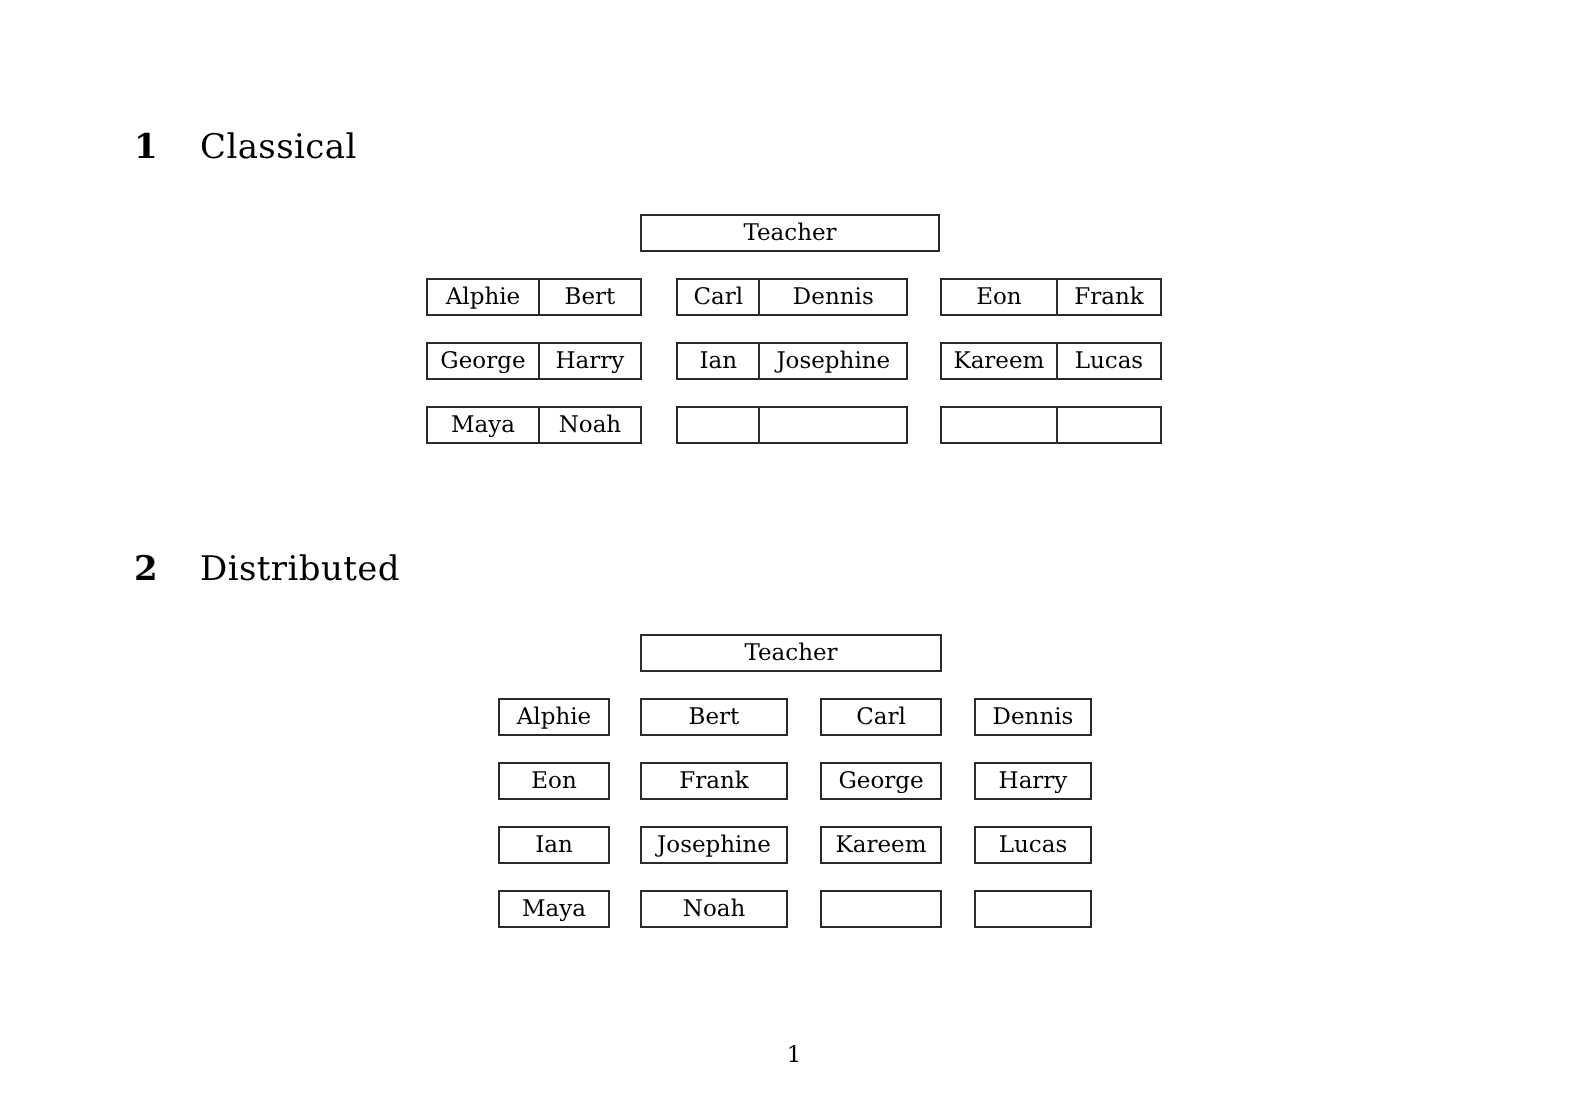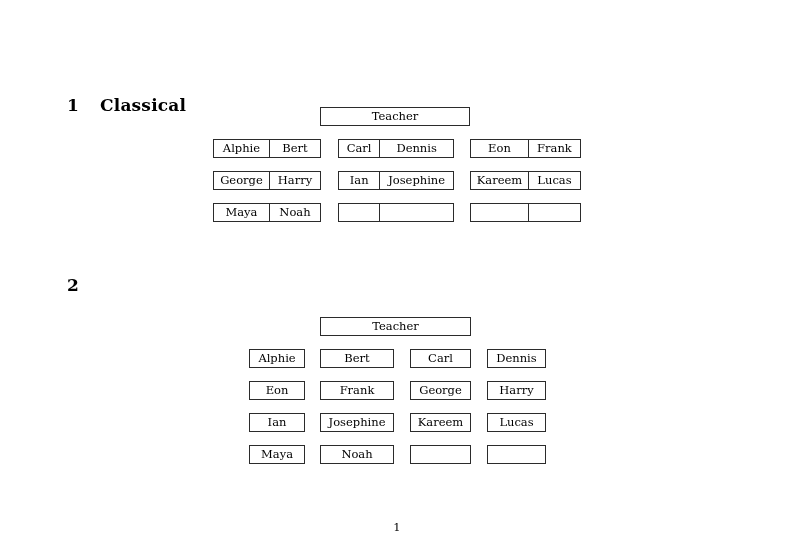--- a/index.html
+++ b/index.html
@@ -33,23 +33,22 @@
     display: flex;
     align-items: baseline;
   }
   .section-heading .sec-num {
     display: inline-block;
     width: 33px;
     font-weight: bold;
     font-size: 17px;
   }
   .section-heading .sec-title {
-    font-weight: bold;
+    font-weight: normal;
     font-size: 17px;
-    margin-top: 31px;
   }
   #heading-classical   { top: 64px; }
   #heading-distributed { top: 275px; }
 
   
   .cellbox {
     position: absolute;
     box-sizing: border-box;
     border: 1px solid #2b2b2b;
     background: #ffffff;
@@ -142,20 +141,21 @@
     <div class="half" style="width:58px;">Kareem</div>
     <div class="half" style="width:53px;">Lucas</div>
   </div>
   <div class="pairbox" style="left:470px; top:203px; width:111px;">
     <div class="half" style="width:58px;"></div>
     <div class="half" style="width:53px;"></div>
   </div>
 
   <div class="section-heading" id="heading-distributed">
     <span class="sec-num">2</span>
+    <span class="sec-title">Distributed</span>
   </div>
 
   <div class="cellbox" id="s2-teacher" style="left:320px; top:317px; width:151px; height:19px;">Teacher</div>
 
   <div class="cellbox" style="left:249px; top:349px; width:56px; height:19px;">Alphie</div>
   <div class="cellbox" style="left:320px; top:349px; width:74px; height:19px;">Bert</div>
   <div class="cellbox" style="left:410px; top:349px; width:61px; height:19px;">Carl</div>
   <div class="cellbox" style="left:487px; top:349px; width:59px; height:19px;">Dennis</div>
 
   <div class="cellbox" style="left:249px; top:381px; width:56px; height:19px;">Eon</div>

